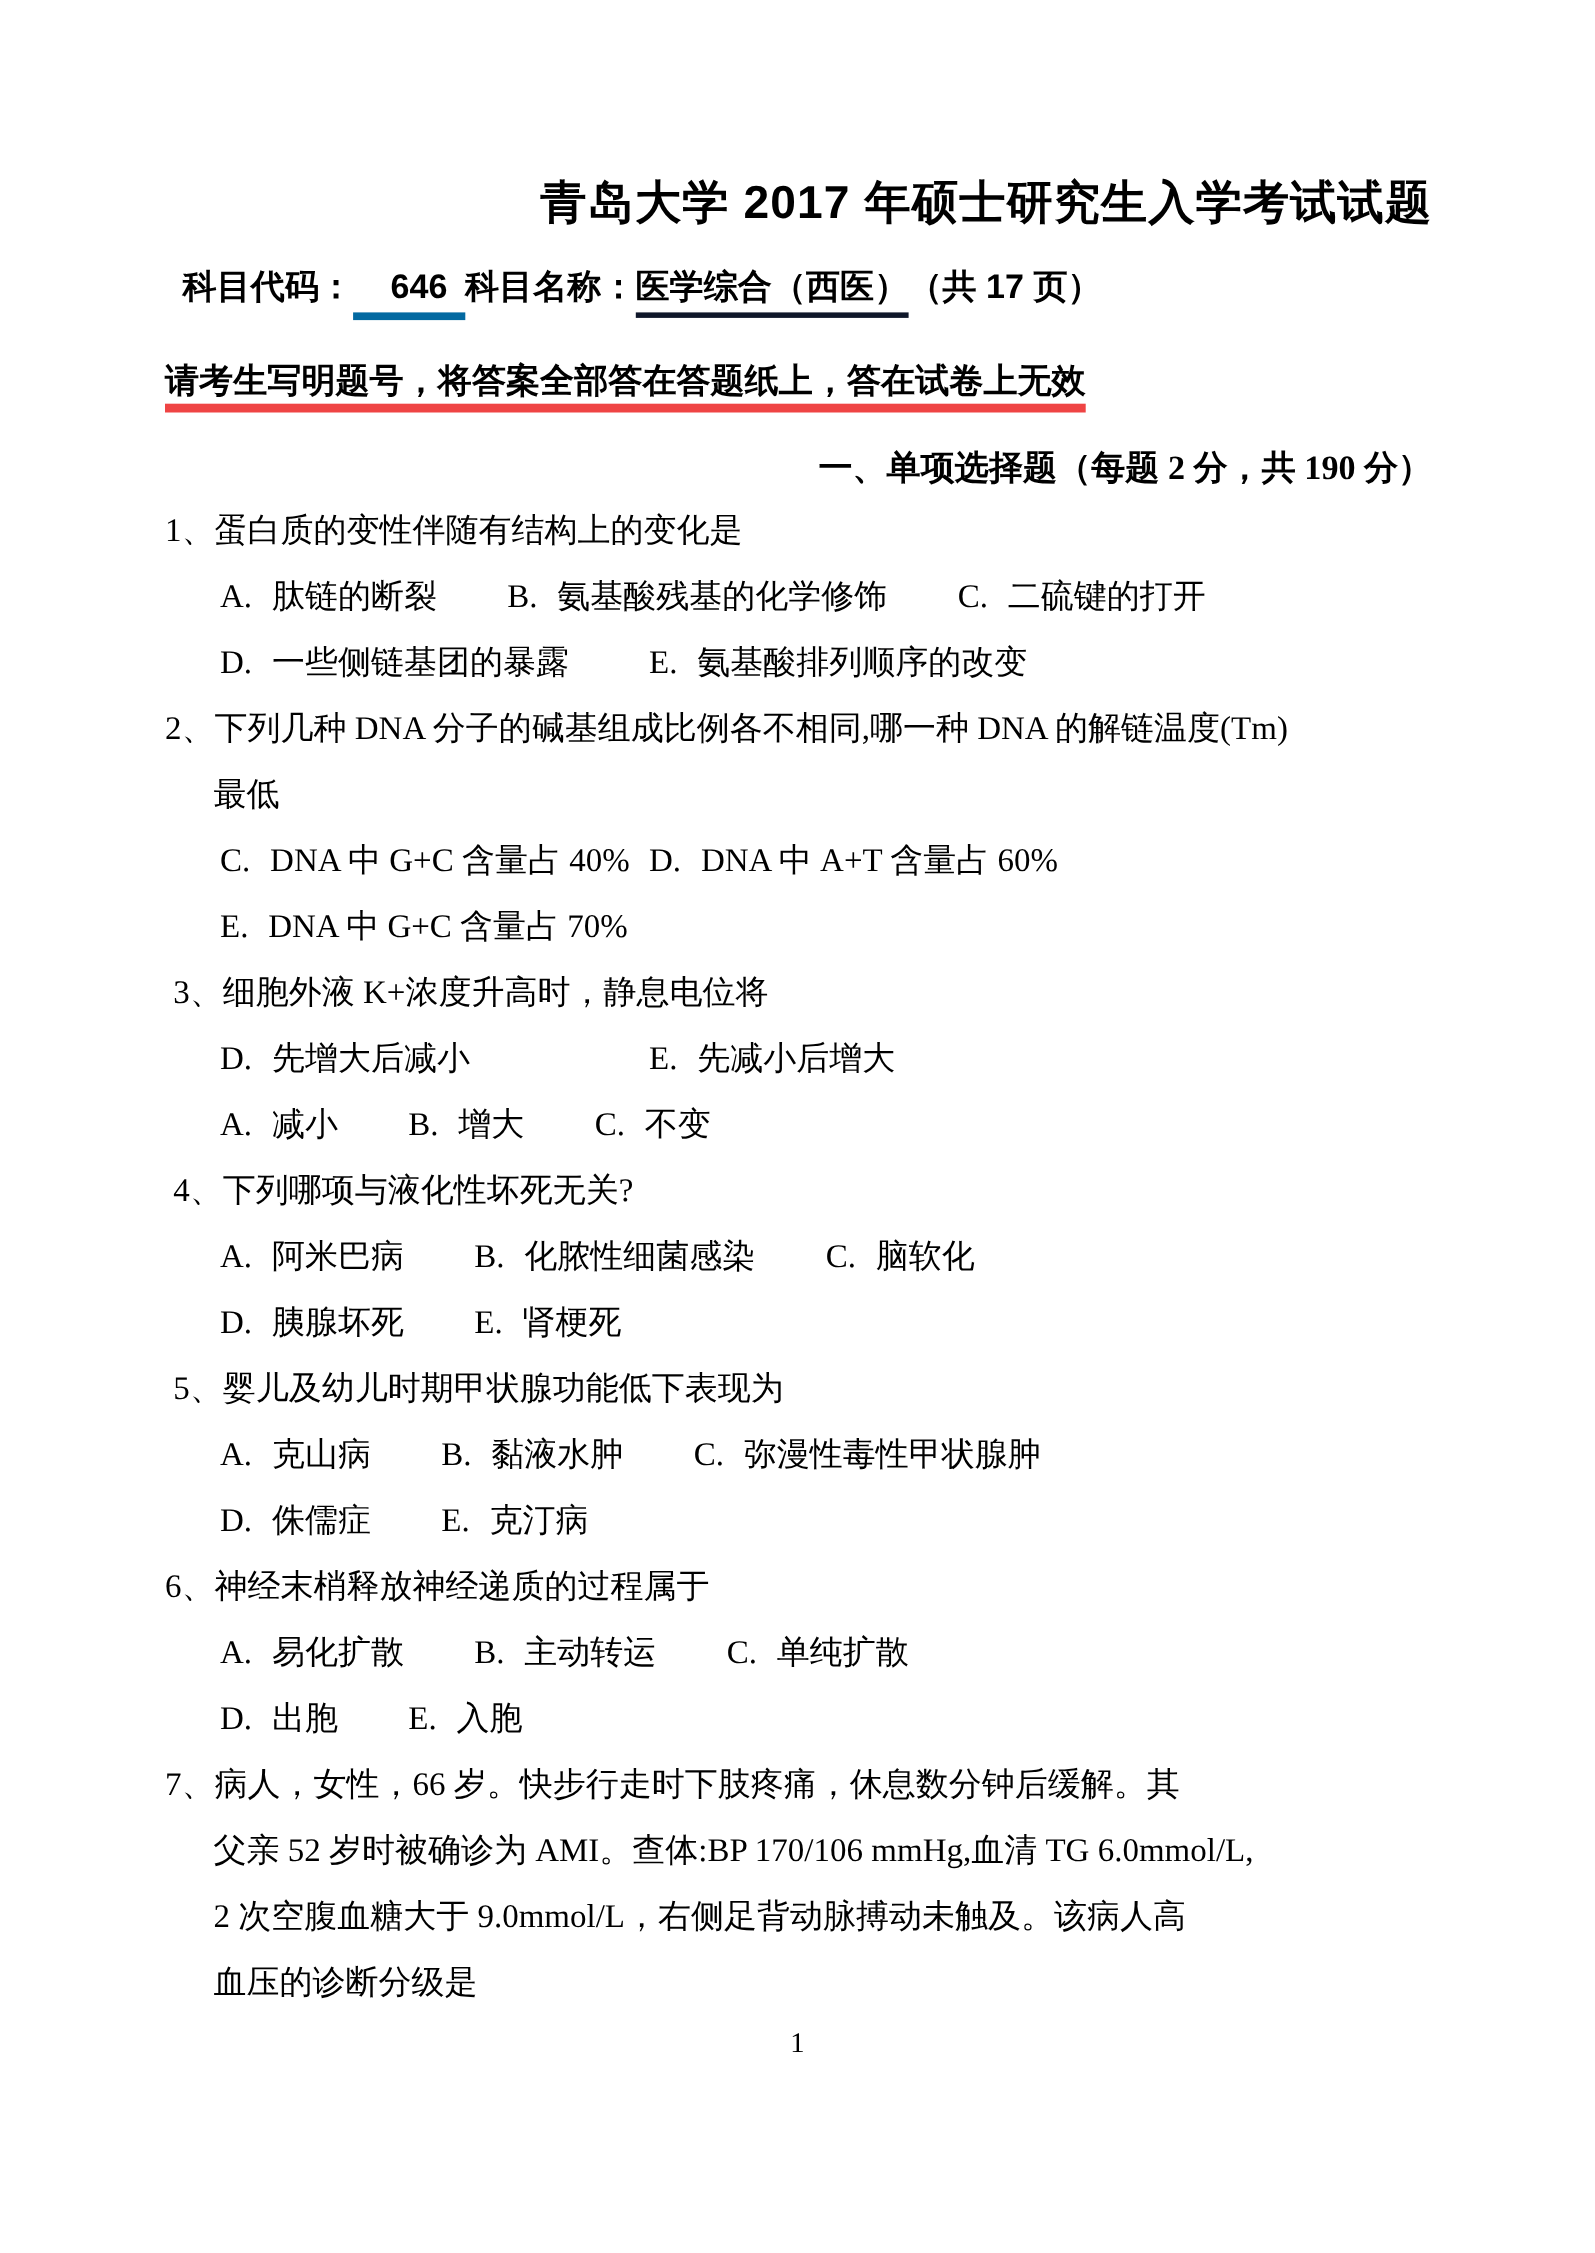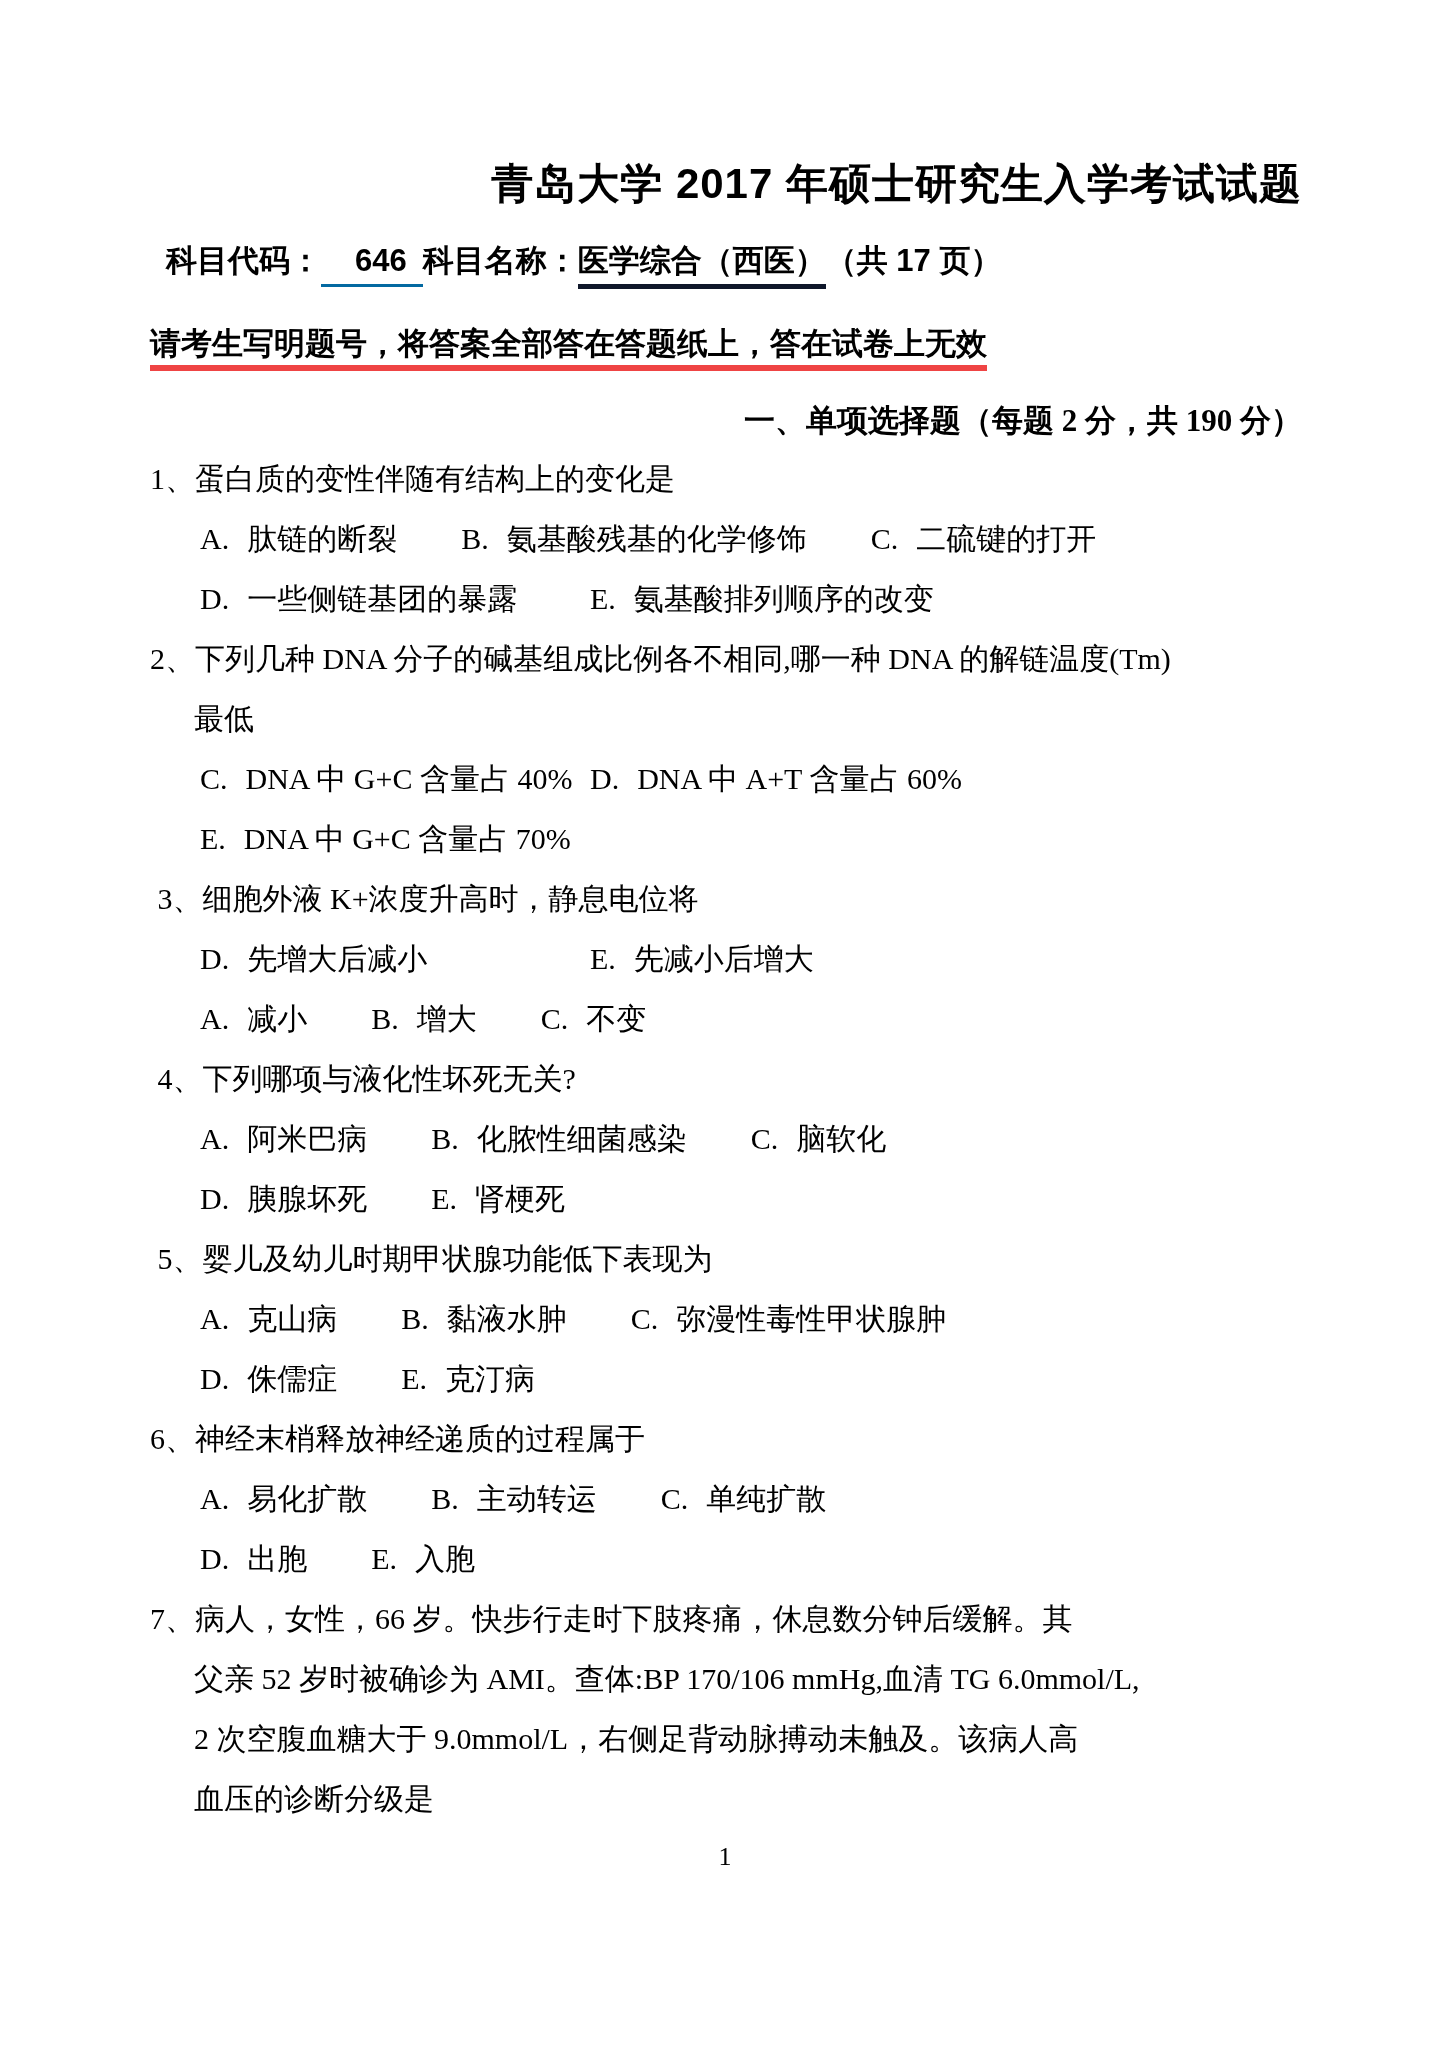--- a/index.html
+++ b/index.html
@@ -32,34 +32,34 @@
     padding-left: 16px;
     font-family: "Liberation Sans", sans-serif;
     font-weight: 700;
     font-size: 31px;
     line-height: 46px;
     white-space: pre-wrap;
   }
   .subject-code {
     display: inline-block;
     padding: 0 16px 0 34px;
-    border-bottom: 3px solid #0369a1;
+    border-bottom: 7px solid #0369a1;
   }
   .subject-name {
     display: inline-block;
     border-bottom: 5px solid #0f172a;
   }
   .notice {
     margin-top: 34px;
     font-family: "Liberation Sans", sans-serif;
     font-weight: 700;
     font-size: 31px;
     line-height: 42px;
     display: inline-block;
-    border-bottom: 6px solid #ef4444;
+    border-bottom: 8px solid #ef4444;
     white-space: pre-wrap;
   }
   .section-heading {
     margin-top: 26px;
     font-family: Liberation Serif, serif;
     font-weight: 700;
     font-size: 31px;
     line-height: 48px;
     white-space: pre-wrap;
     text-align: right;

